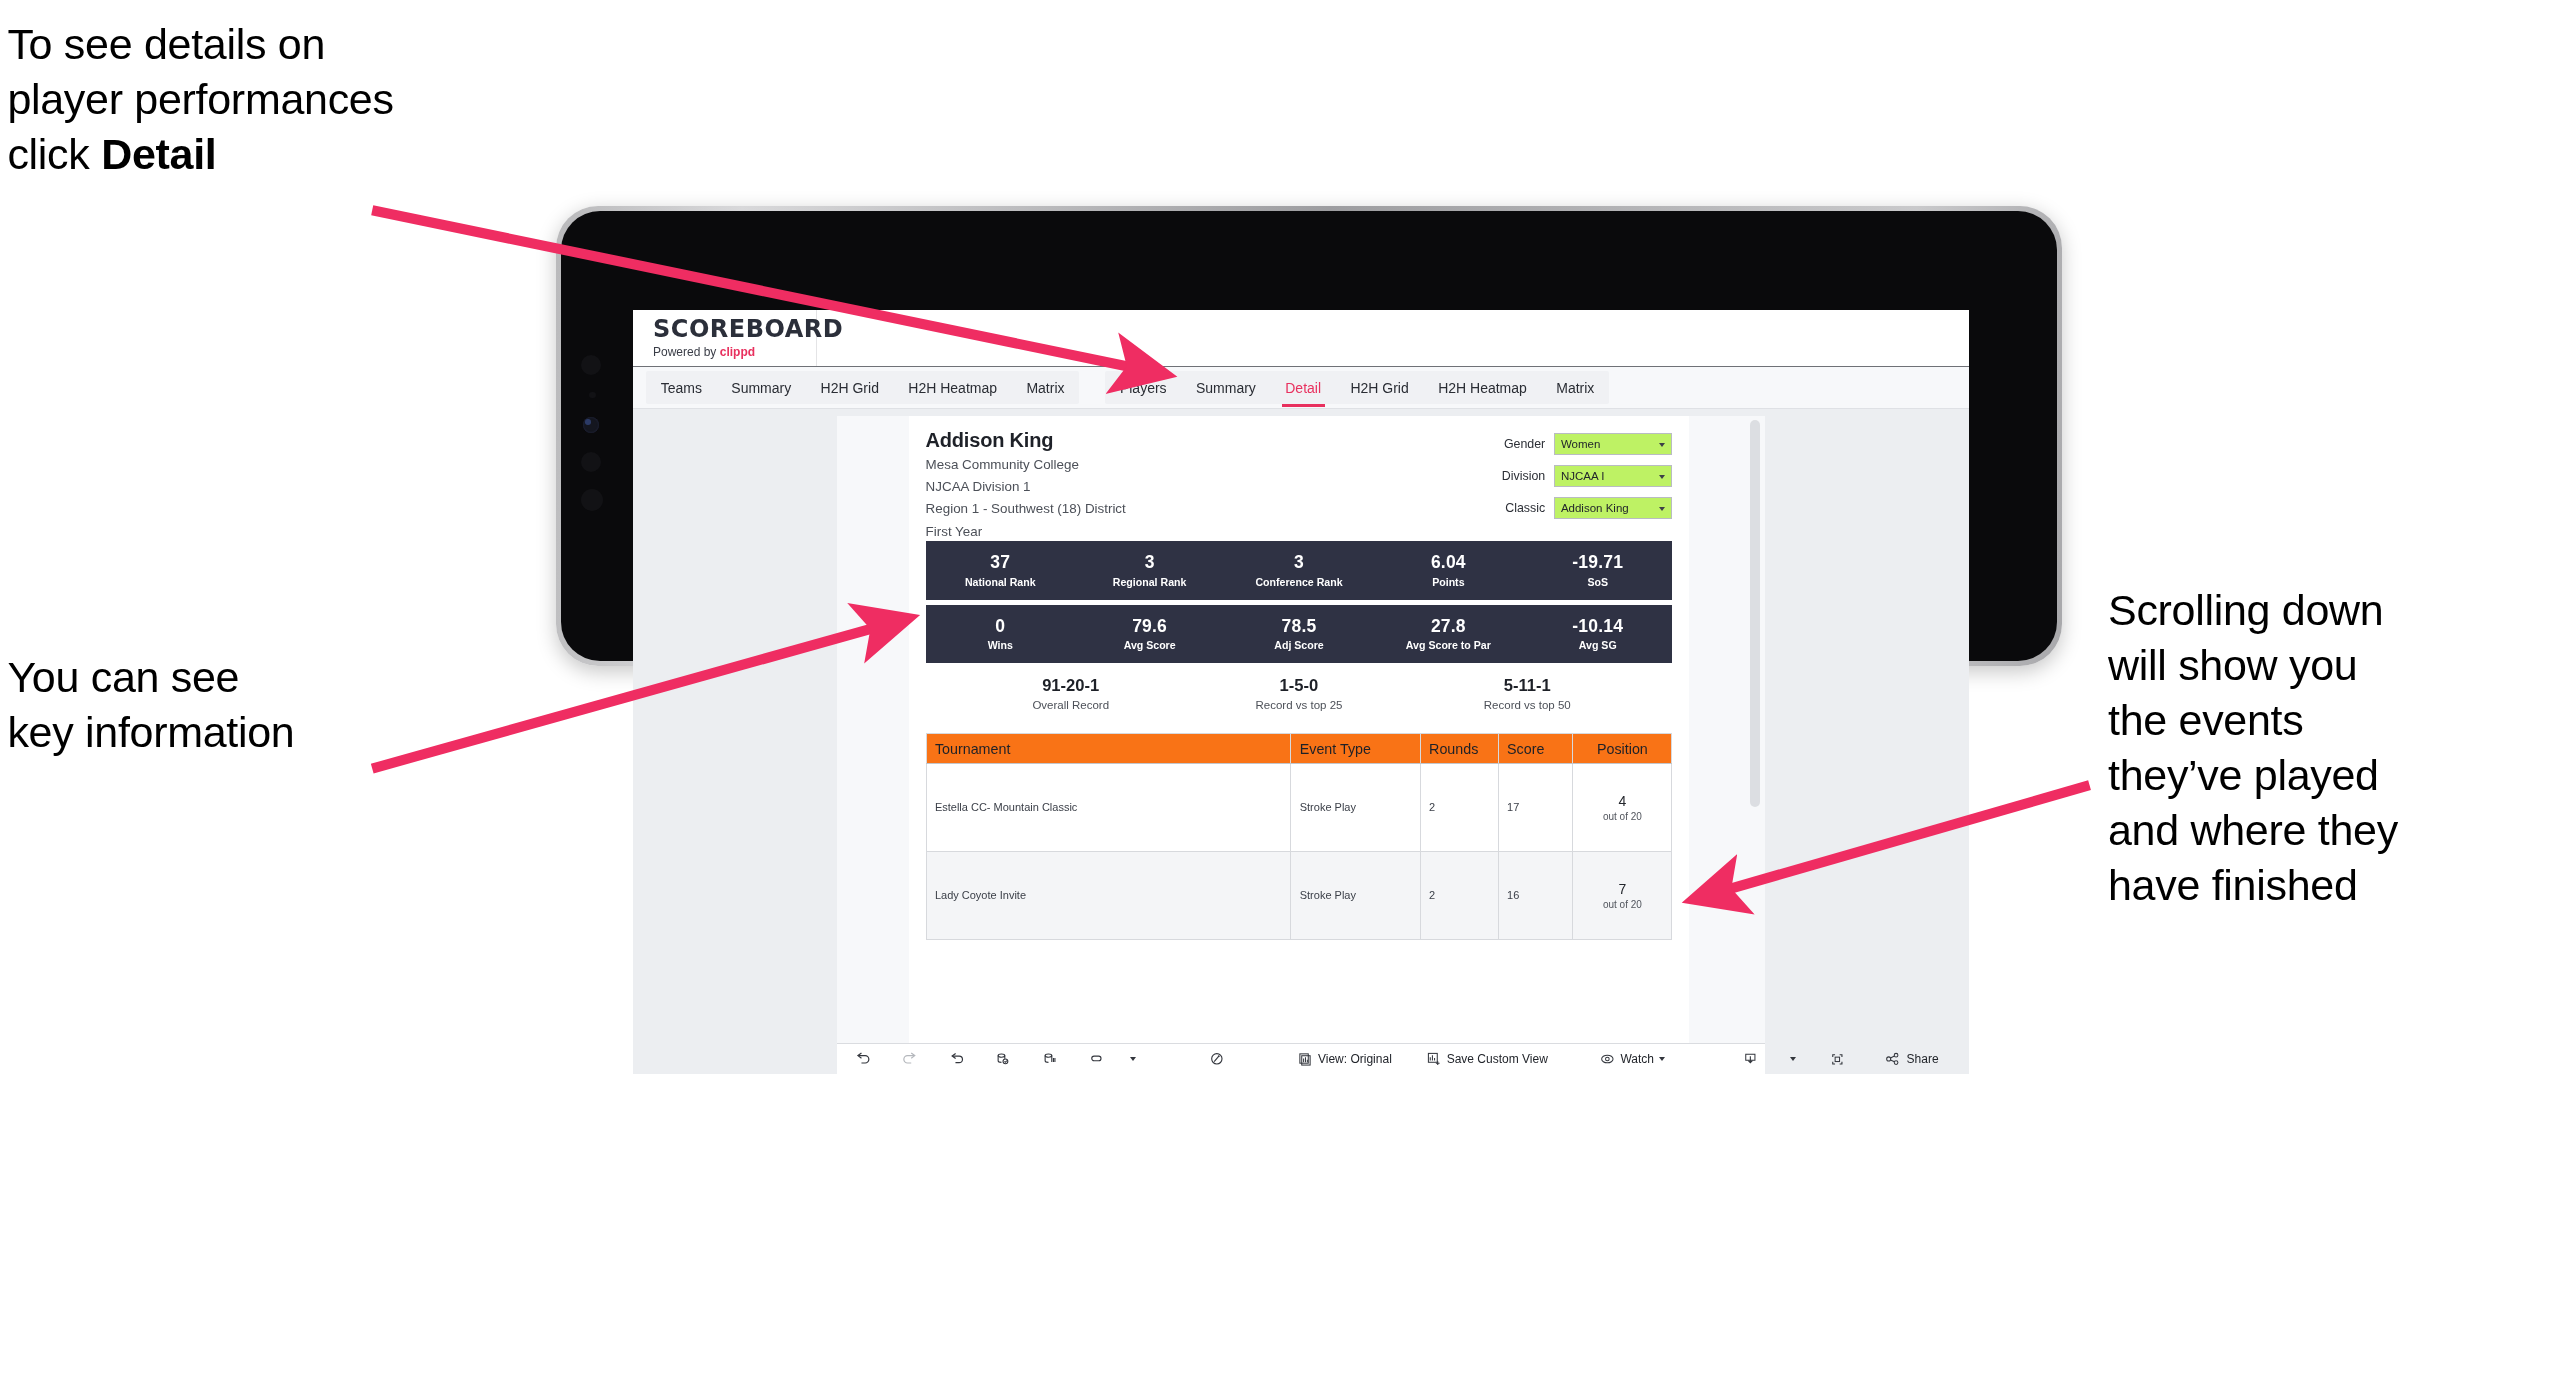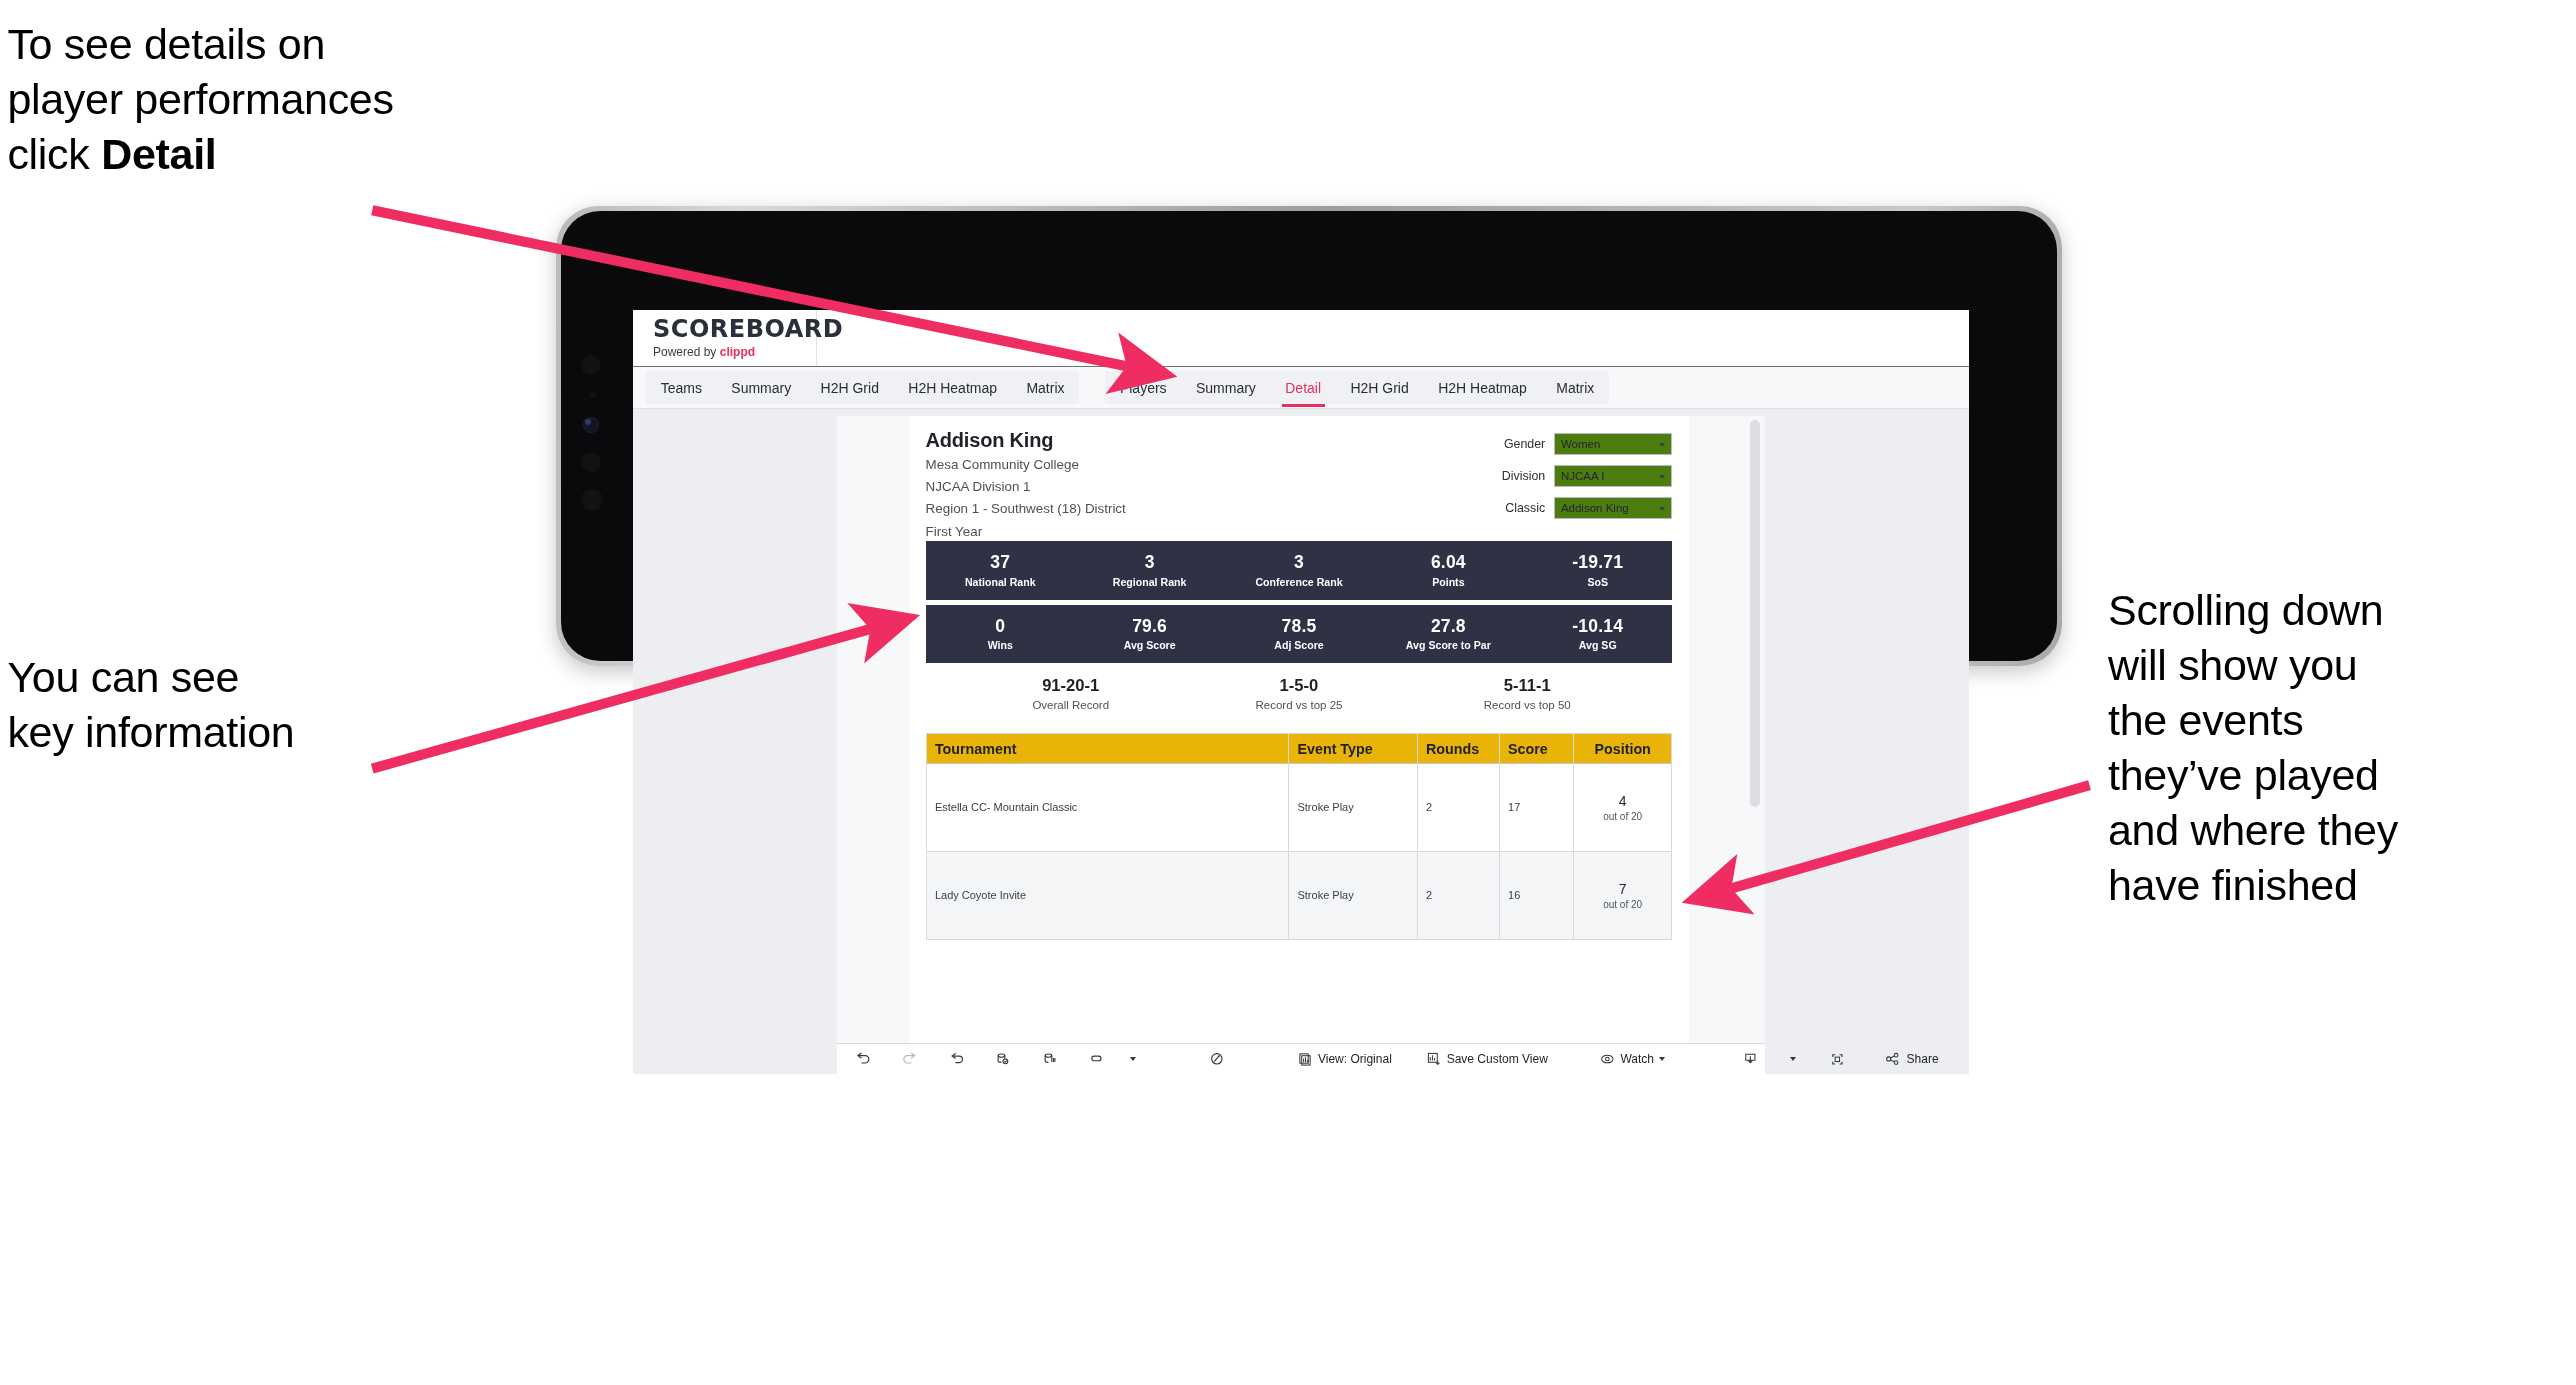--- a/index.html
+++ b/index.html
@@ -142,21 +142,21 @@
   .pmeta { font-size: 13.4px; color: #4c5058; margin-top: 3.7px; line-height: 1.38; }
 
   .filters { padding-top: 3.7px; }
   .filter-row {
     display: flex; align-items: center; justify-content: flex-end;
     margin-bottom: 10px;
   }
   .filter-label { font-size: 12.4px; color: #2c2f36; margin-right: 9.2px; }
   .filter-select {
     width: 118px; height: 22px;
-    border: 0.9px solid #b9bcc2; background: #4d7c0f;
+    border: 0.9px solid #b9bcc2; background: #bef264;
     font-size: 11.5px; color: #23262c;
     display: flex; align-items: center;
     padding: 0 5.5px; position: relative; cursor: pointer;
   }
   .caret {
     position: absolute; right: 6.4px; top: 50%;
     width: 0; height: 0; margin-top: -0.9px;
     border-left: 3.7px solid transparent;
     border-right: 3.7px solid transparent;
     border-top: 4.6px solid #3d4047;
@@ -178,22 +178,22 @@
   .rec-val { font-size: 16.6px; font-weight: 700; color: #1e2128; }
   .rec-lbl { font-size: 11.5px; color: #4c5058; margin-top: 2.8px; }
 
   
   .tbl { margin-top: 22px; width: 100%; border-collapse: collapse; }
   .tbl th, .tbl td {
     border: 0.9px solid #d7d9dd;
     text-align: left; vertical-align: middle;
   }
   .tbl th {
-    font-size: 14.3px; font-weight: 700; color: #1e2128;
-    padding: 6.4px 8.3px; background: #eab308;
+    font-size: 14.3px; font-weight: 400; color: #1e2128;
+    padding: 6.4px 8.3px; background: #f97316;
     border-bottom: 1.8px solid #c3c6cb;
   }
   .tbl td { font-size: 11px; color: #3c4049; padding: 8.3px; height: 88px; }
   .tbl tr.alt td { background: #f4f5f7; }
   .col-tour { width: 313px; }
   .col-evt  { width: 111px; }
   .col-rnd  { width: 64px; }
   .col-scr  { width: 64px; }
   .col-pos  { width: 85px; text-align: center; }
   .pos-num { font-size: 14px; color: #23262c; text-align: center; }

